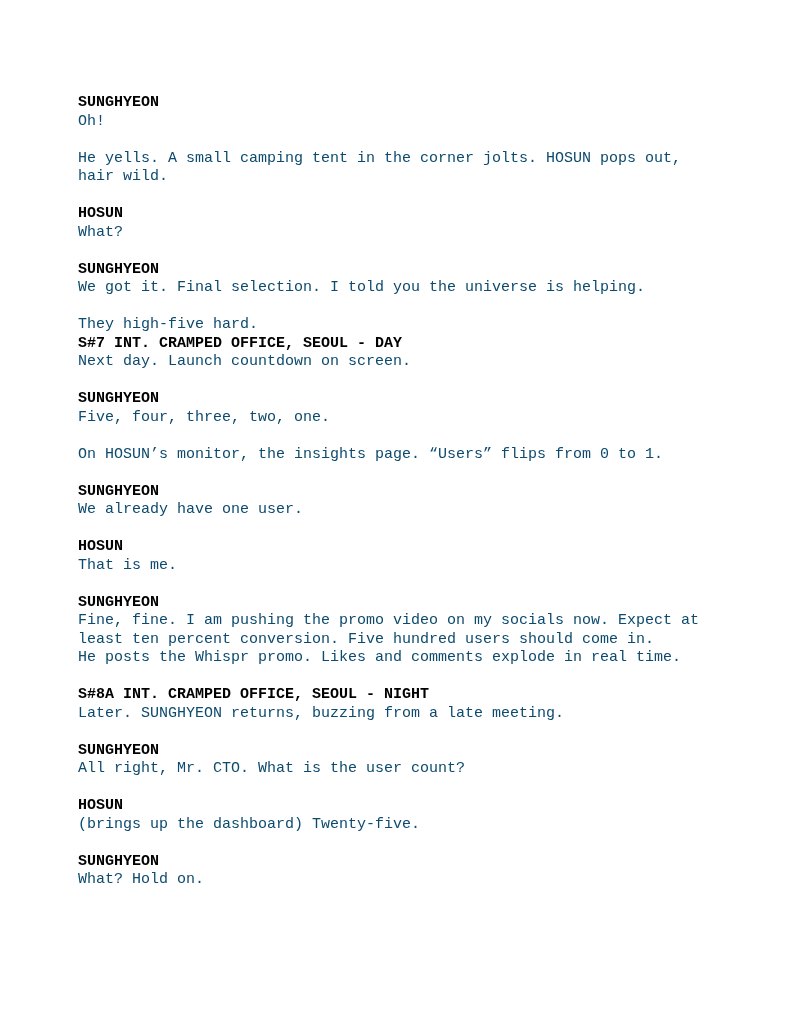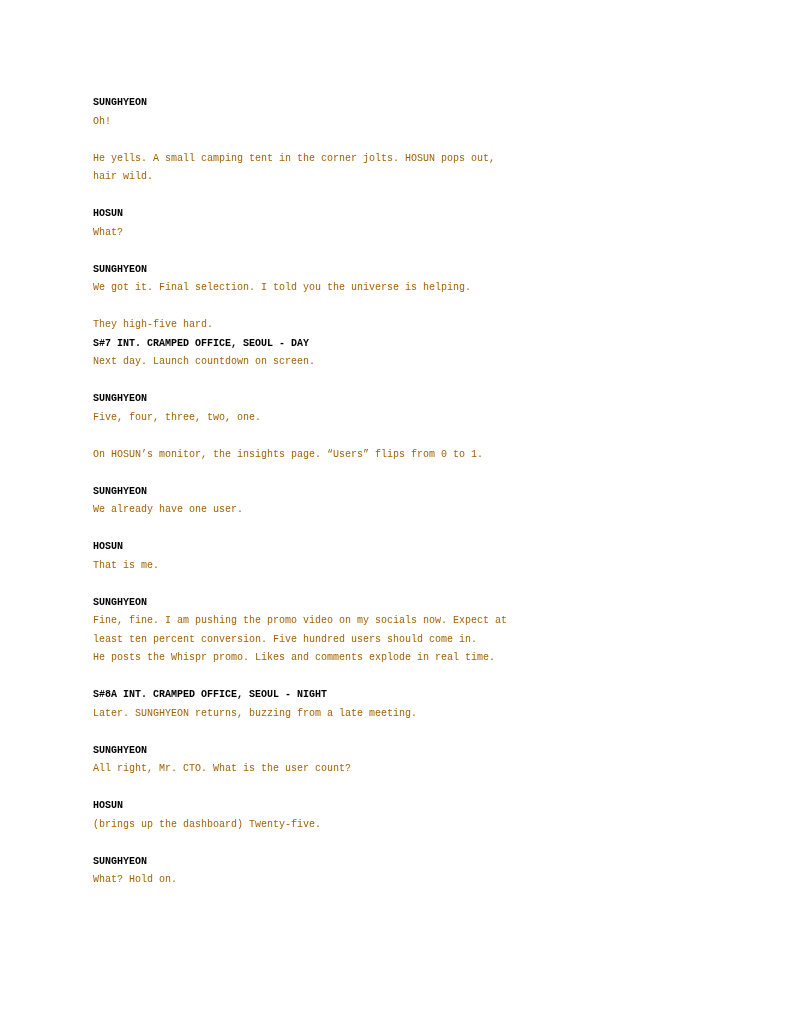--- a/index.html
+++ b/index.html
@@ -10,39 +10,39 @@
   }
   .page {
     position: relative;
     width: 791px;
     height: 1023px;
     background: #ffffff;
     overflow: hidden;
   }
   .content {
     position: absolute;
-    left: 93px;
+    left: 78px;
     top: 94px;
     width: 640px;
-    font-size: 10px;
+    font-size: 15px;
     line-height: 18.5px;
     color: #555555;
     white-space: pre;
     letter-spacing: 0;
   }
   .line {
     min-height: 18.5px;
   }
   .line.heading {
     font-weight: bold;
     color: #000000;
   }
   .line.body {
     font-weight: normal;
-    color: #a16207;
+    color: #0c4a6e;
   }
 </style>
 </head>
 <body>
 
 <div class="page">
   <div class="content" id="script-content"><div class="line heading">SUNGHYEON</div><div class="line body">Oh!</div><div class="line blank"></div><div class="line body">He yells. A small camping tent in the corner jolts. HOSUN pops out,</div><div class="line body">hair wild.</div><div class="line blank"></div><div class="line heading">HOSUN</div><div class="line body">What?</div><div class="line blank"></div><div class="line heading">SUNGHYEON</div><div class="line body">We got it. Final selection. I told you the universe is helping.</div><div class="line blank"></div><div class="line body">They high-five hard.</div><div class="line heading">S#7 INT. CRAMPED OFFICE, SEOUL - DAY</div><div class="line body">Next day. Launch countdown on screen.</div><div class="line blank"></div><div class="line heading">SUNGHYEON</div><div class="line body">Five, four, three, two, one.</div><div class="line blank"></div><div class="line body">On HOSUN’s monitor, the insights page. “Users” flips from 0 to 1.</div><div class="line blank"></div><div class="line heading">SUNGHYEON</div><div class="line body">We already have one user.</div><div class="line blank"></div><div class="line heading">HOSUN</div><div class="line body">That is me.</div><div class="line blank"></div><div class="line heading">SUNGHYEON</div><div class="line body">Fine, fine. I am pushing the promo video on my socials now. Expect at</div><div class="line body">least ten percent conversion. Five hundred users should come in.</div><div class="line body">He posts the Whispr promo. Likes and comments explode in real time.</div><div class="line blank"></div><div class="line heading">S#8A INT. CRAMPED OFFICE, SEOUL - NIGHT</div><div class="line body">Later. SUNGHYEON returns, buzzing from a late meeting.</div><div class="line blank"></div><div class="line heading">SUNGHYEON</div><div class="line body">All right, Mr. CTO. What is the user count?</div><div class="line blank"></div><div class="line heading">HOSUN</div><div class="line body">(brings up the dashboard) Twenty-five.</div><div class="line blank"></div><div class="line heading">SUNGHYEON</div><div class="line body">What? Hold on.</div></div>
 </div>
 
 </body></html>

